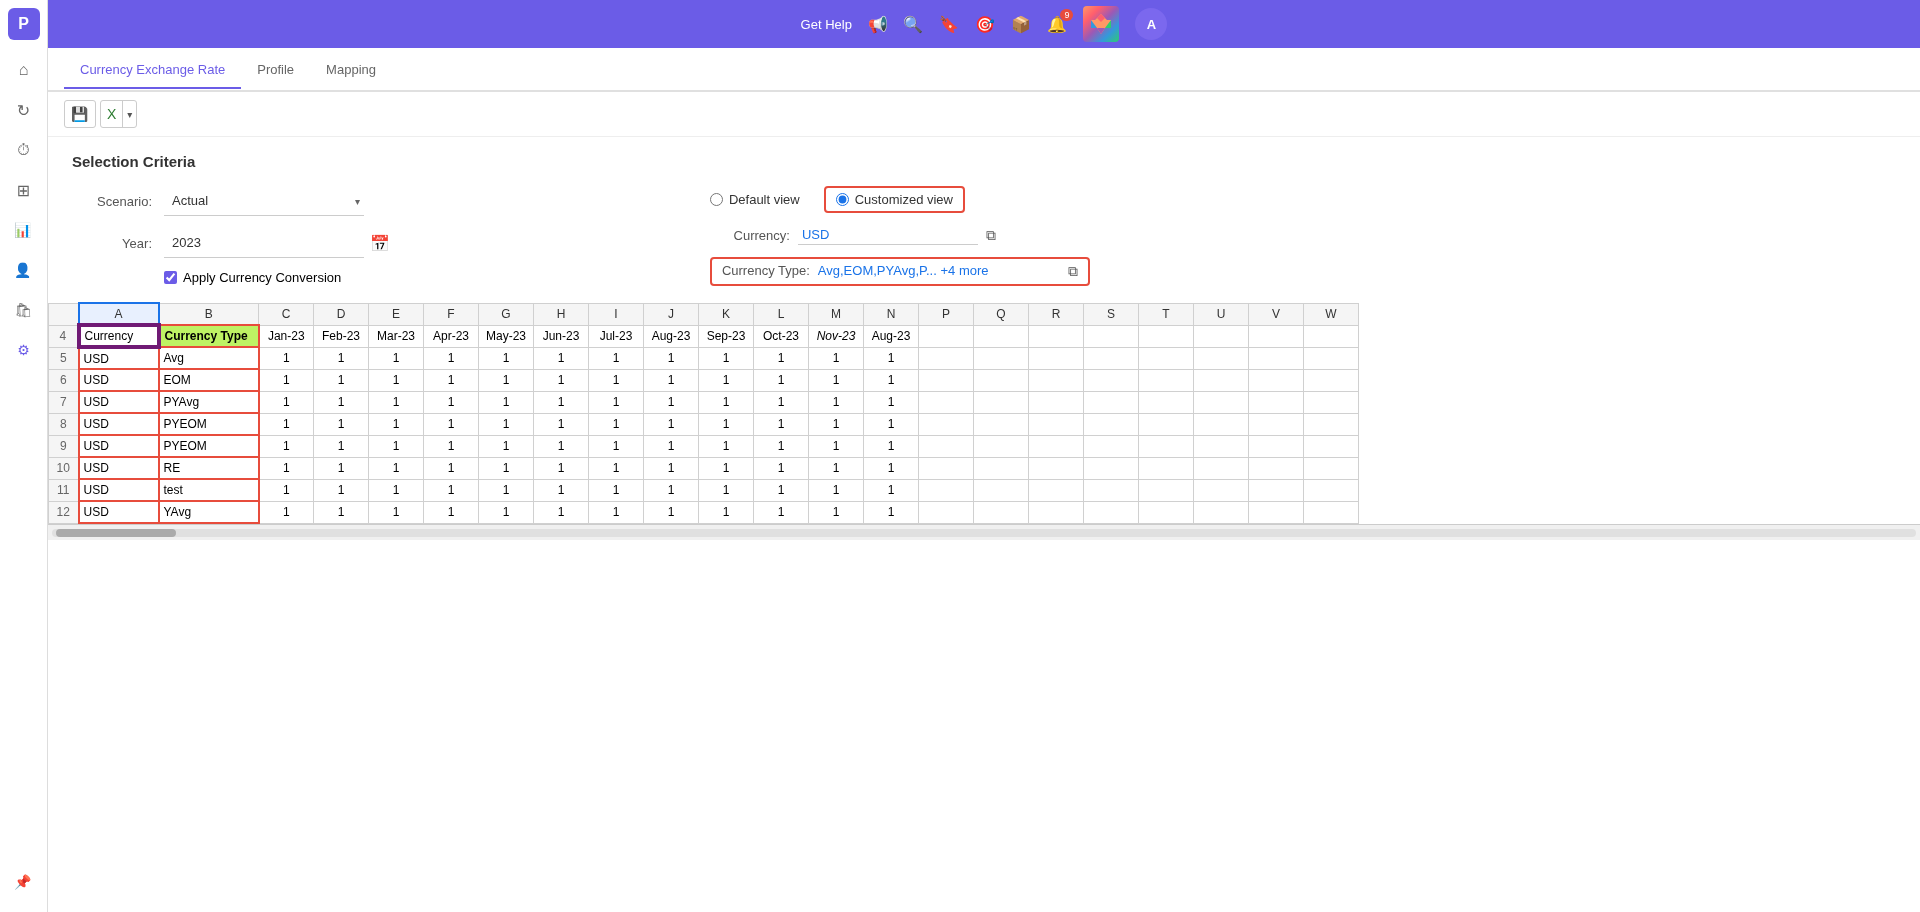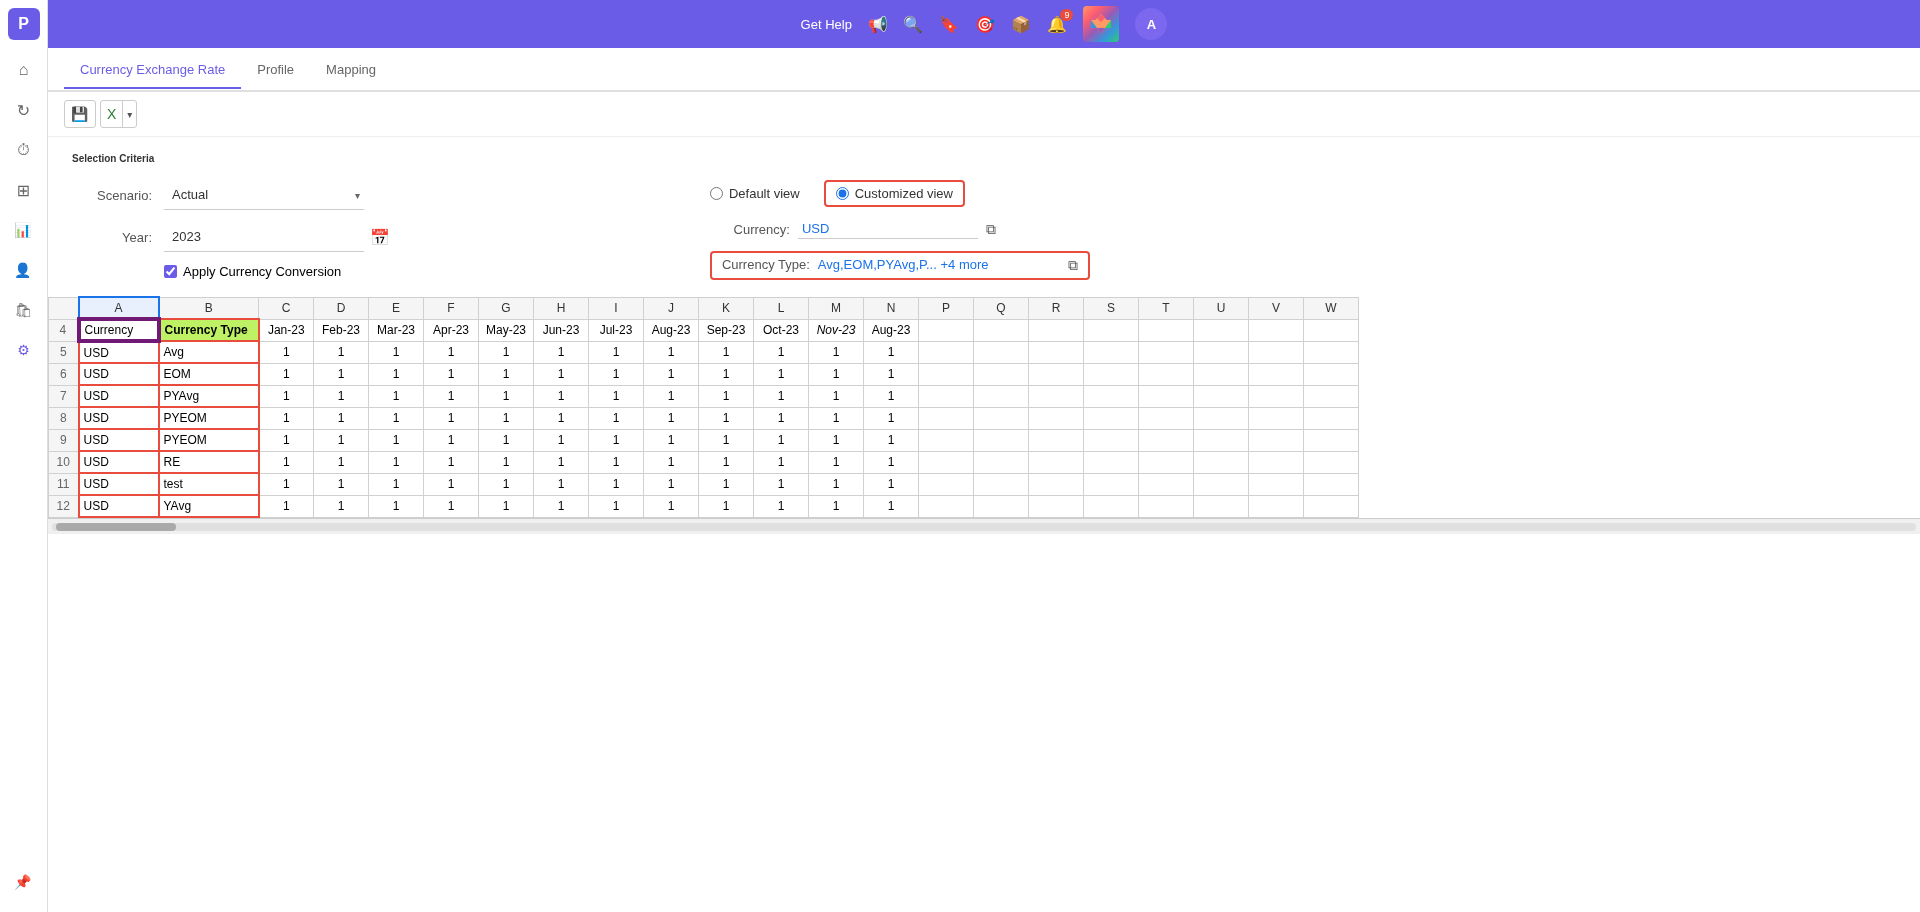--- a/index.html
+++ b/index.html
@@ -181,21 +181,21 @@
       align-items: center;
       font-size: 10px;
       color: #555;
     }
 
     
     .selection-criteria {
       padding: 16px 24px;
     }
     .section-title {
-      font-size: 10px;
+      font-size: 15px;
       font-weight: 600;
       color: #333;
       margin-bottom: 16px;
     }
     .form-row {
       display: flex;
       align-items: center;
       margin-bottom: 12px;
     }
     .form-label {

